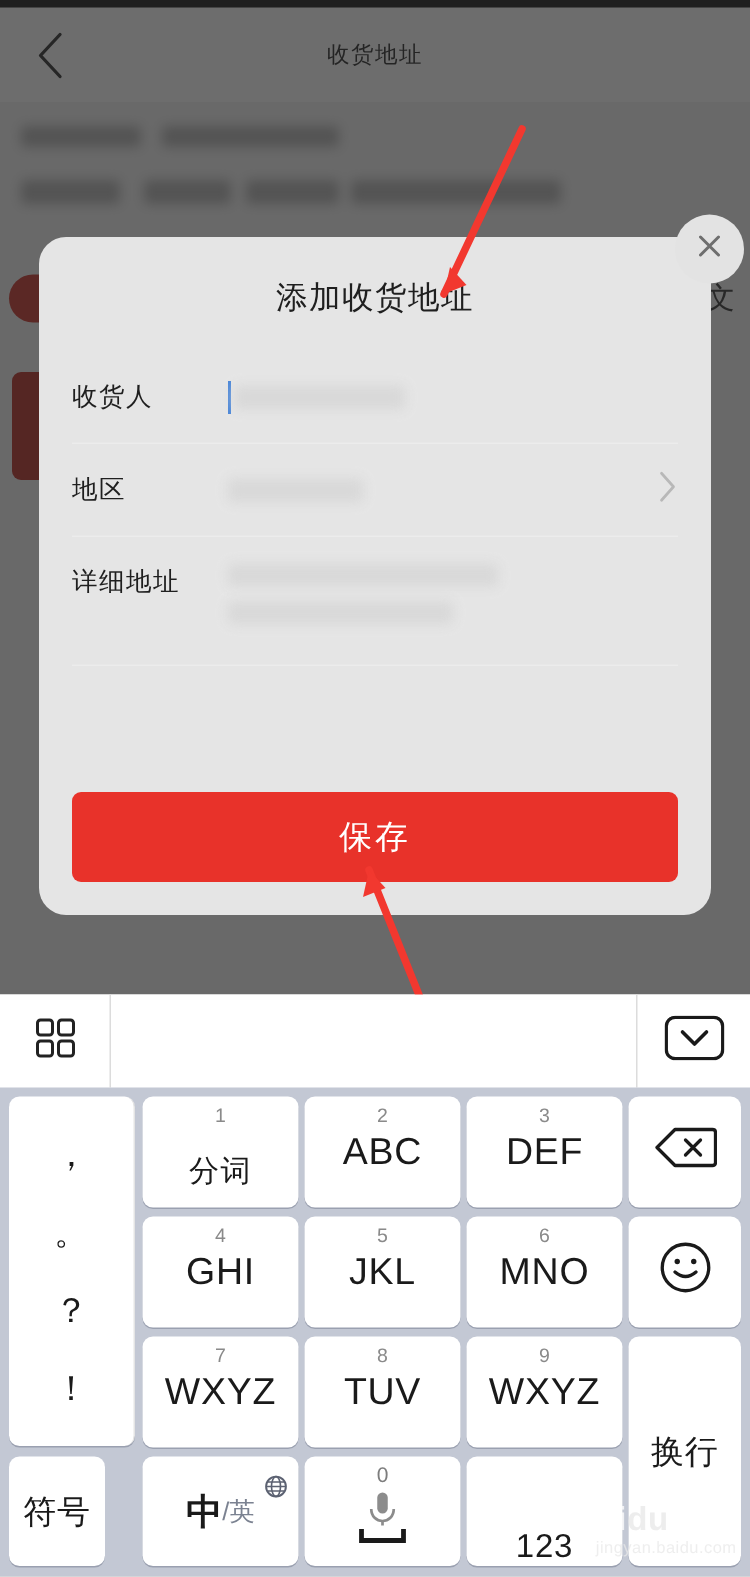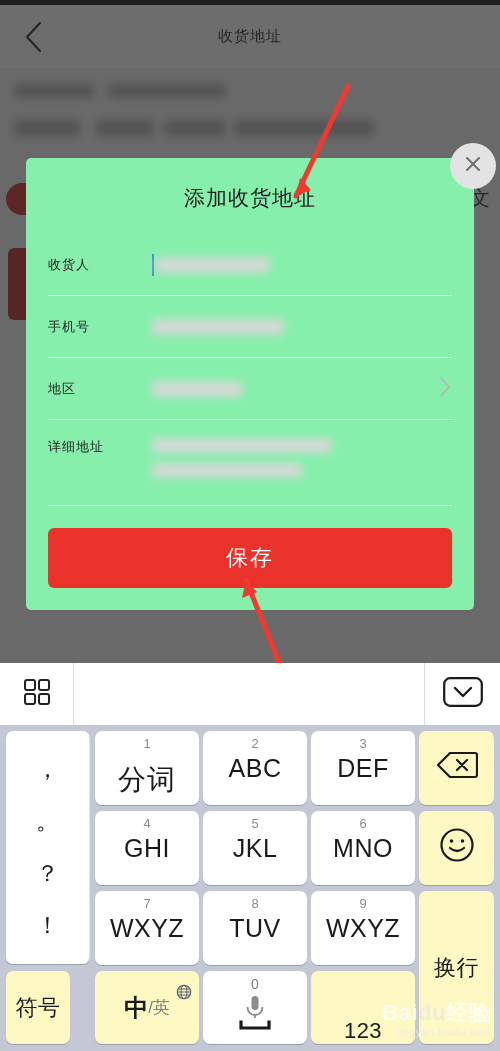--- a/index.html
+++ b/index.html
@@ -54,21 +54,21 @@
     background: rgba(40,40,40,0.68);
   }
   .status-strip {
     position: absolute; left: 0; top: 0; width: 500px; height: 5px;
     background: #1f1f1f;
   }
 
   
   .modal {
     position: absolute; left: 26px; top: 158px; width: 448px; height: 452px;
-    background: #86efac; border-radius: 5px;
+    background: #e5e5e5; border-radius: 18px;
   }
   .modal-title {
     position: absolute; left: 0; top: 26px; width: 448px;
     text-align: center; font-size: 21px; color: #1f1f1f; letter-spacing: 1px;
   }
   .close-btn {
     position: absolute; left: 450px; top: 143px; width: 46px; height: 46px;
     border-radius: 50%; background: #e3e3e3;
     display: flex; align-items: center; justify-content: center;
   }
@@ -76,21 +76,21 @@
   .form {
     position: absolute; left: 22px; top: 76px; width: 404px;
   }
   .form-row {
     position: relative; display: flex; align-items: center;
     height: 62px; border-bottom: 1px solid #ececec;
   }
   .form-row.tall { height: 86px; align-items: flex-start; padding-top: 18px; }
   .row-label {
     width: 104px; flex: none;
-    font-size: 13px; color: #1f1f1f; letter-spacing: 1px;
+    font-size: 17px; color: #1f1f1f; letter-spacing: 1px;
   }
   .row-value {
     flex: 1; position: relative; height: 100%;
     display: flex; align-items: center;
   }
   .form-row.tall .row-value { align-items: flex-start; }
   .caret {
     width: 2px; height: 22px; background: #4a86d8; flex: none; margin-right: 2px;
   }
   .redacted {
@@ -141,27 +141,27 @@
   }
   .key {
     position: absolute;
     background: #ffffff;
     border-radius: 7px;
     box-shadow: 0 1px 0 rgba(120,128,145,0.55);
     display: flex; align-items: center; justify-content: center;
     font-size: 25px; color: #1a1a1a;
     user-select: none;
   }
-  .key.fn { background: #fef9c3; }
+  .key.fn { background: #ffffff; }
   .key-num {
     position: absolute; top: 5px; left: 50%; transform: translateX(-50%);
     font-size: 13px; color: #8a8a8a;
   }
   .key-main { font-size: 25px; letter-spacing: .5px; }
-  .key-main.cjk { font-size: 28px; letter-spacing: 1px; margin-top: 24px; }
+  .key-main.cjk { font-size: 20px; letter-spacing: 1px; margin-top: 24px; }
   .key.fn .key-main { font-size: 22px; color: #1a1a1a; }
 
   .punct-key {
     flex-direction: column; justify-content: space-around;
     padding: 12px 0 12px 0; font-size: 22px;
     border-right: 1px solid #e4e4e4;
   }
   .punct-key span { display: block; line-height: 1; font-size: 23px; color: #1a1a1a; }
 
   .lang-key { position: relative; }
@@ -221,26 +221,20 @@
     <div class="form">
 
       <div class="form-row">
         <div class="row-label">收货人</div>
         <div class="row-value">
           <div class="caret"></div>
           <span class="redacted" style="width:114px;height:16px;"></span>
         </div>
       </div>
 
-      <div class="form-row">
-        <div class="row-label">手机号</div>
-        <div class="row-value">
-          <span class="redacted" style="width:132px;height:16px;"></span>
-        </div>
-      </div>
 
       <div class="form-row">
         <div class="row-label">地区</div>
         <div class="row-value">
           <span class="redacted" style="width:90px;height:16px;"></span>
           <span class="chevron-right">
             <svg width="14" height="24" viewBox="0 0 14 24" fill="none">
               <path d="M3 3 L11 12 L3 21" stroke="#b8b8b8" stroke-width="1.8" stroke-linecap="round" stroke-linejoin="round"></path>
             </svg>
           </span>

